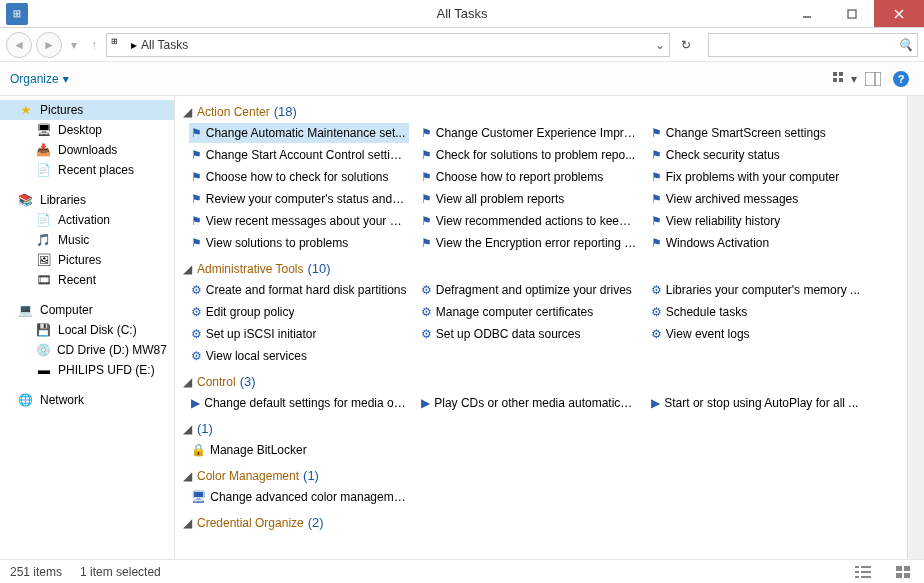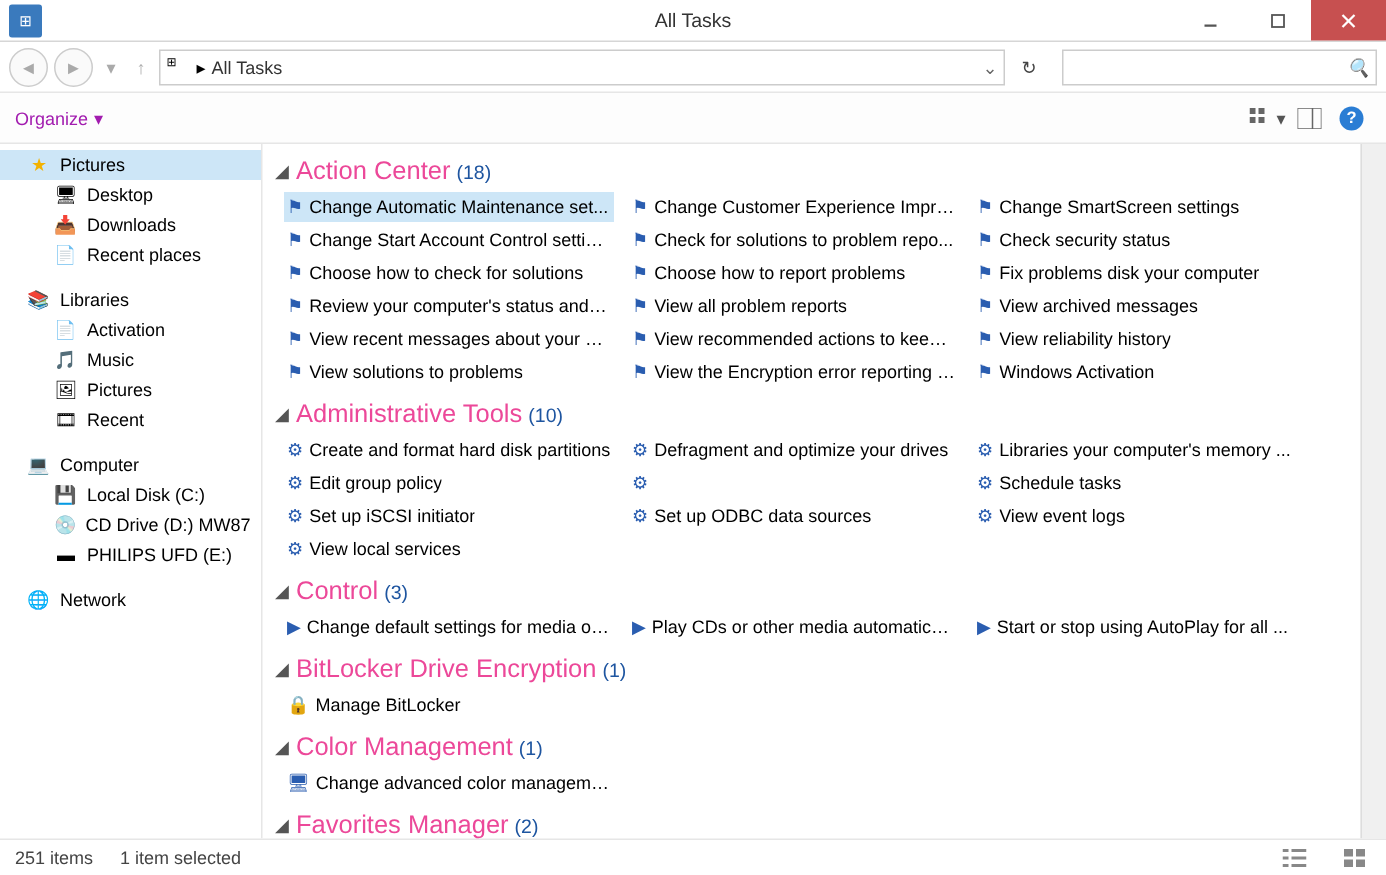--- a/index.html
+++ b/index.html
@@ -18,38 +18,38 @@
 .navbtn.small{width:16px;border:none;background:none;}
 .addr { flex: 1; height: 24px; border: 1px solid #ccc; display: flex; align-items: center; padding: 0 4px; gap: 4px;}
 .addr .crumb { color: #333; }
 .addr .dd{margin-left:auto;color:#666;}
 .refresh{width:24px;height:24px;border-left:none;display:flex;align-items:center;justify-content:center;color:#444;}
 .searchwrap { width: 210px; height: 24px; border: 1px solid #ccc; margin-left: 6px; display:flex; align-items:center; padding:0 4px;}
 .searchwrap input { flex: 1; border: none; outline: none; font-size: 12px; }
 .searchwrap .mag{color:#999;font-style:italic;}
 
 .cmdbar { height: 34px; display:flex; align-items:center; padding: 0 10px; border-bottom:1px solid #e6e6e6; background:#fdfdfd;}
-.cmdbar .organize{display:flex;align-items:flex-end;gap:4px;color:#a21caf;}
+.cmdbar .organize{display:flex;align-items:flex-end;gap:4px;color:#0369a1;}
 .cmdbar .spacer{flex:1;}
 .cmdbar .rbtn{width:26px;height:22px;display:flex;align-items:center;justify-content:center;color:#555;margin-left:2px;}
 .helpq{width:16px;height:16px;border-radius:8px;background:#2a7dd4;color:#fff;font-weight:bold;display:flex;align-items:center;justify-content:center;font-size:11px;}
 
 .body { flex: 1; display: flex; overflow: hidden; }
 .nav { width: 175px; border-right: 1px solid #e6e6e6; padding: 4px 0; overflow-y:auto; }
 .nav .section{margin-bottom:10px;}
 .nav .hdr, .nav .item { display:flex; align-items:center; gap:6px; padding: 2px 8px 2px 18px; height:20px; cursor:default; white-space:nowrap;}
 .nav .item{padding-left:36px;}
 .nav .hdr.sel{background:#cde6f7;}
 .nav .ico{width:16px;height:16px;display:inline-flex;align-items:center;justify-content:center;}
 
 .content { flex:1; overflow-y:auto; padding: 6px 2px 6px 8px; }
 .group-hdr{display:flex;align-items:center;gap:4px;margin:8px 0 4px 0;}
 .group-hdr:first-child{margin-top:2px;}
 .caret{width:10px;color:#555;}
-.group-name{color:#ec4899;font-size:17px;}
+.group-name{color:#a16207;font-size:12px;}
 .group-count{color:#1e55a0;font-size:13px;}
 .grid{display:grid;grid-template-columns:220px 220px 220px;gap:2px 10px;margin-left:6px;}
 .cell{display:flex;align-items:center;gap:4px;height:20px;white-space:nowrap;overflow:hidden;text-overflow:ellipsis;padding:0 2px;}
 .cell .t{overflow:hidden;text-overflow:ellipsis;}
 .cell.sel{background:#cde6f7;}
 .flag{color:#2a5db0;}
 
 .status{height:24px;border-top:1px solid #e6e6e6;display:flex;align-items:center;padding:0 10px;gap:18px;color:#444;}
 .status .spacer{flex:1;}
 .status .vbtn{width:22px;height:18px;display:flex;align-items:center;justify-content:center;color:#666;}
@@ -231,21 +231,21 @@
         <div class="cell">
           <span class="flag">⚑</span>
           <span class="t">Choose how to check for solutions</span>
         </div>
         <div class="cell">
           <span class="flag">⚑</span>
           <span class="t">Choose how to report problems</span>
         </div>
         <div class="cell">
           <span class="flag">⚑</span>
-          <span class="t">Fix problems disk your computer</span>
+          <span class="t">Fix problems with your computer</span>
         </div>
         <div class="cell">
           <span class="flag">⚑</span>
           <span class="t">Review your computer's status and r...</span>
         </div>
         <div class="cell">
           <span class="flag">⚑</span>
           <span class="t">View all problem reports</span>
         </div>
         <div class="cell">
@@ -294,20 +294,21 @@
         <div class="cell">
           <span class="flag">⚙</span>
           <span class="t">Libraries your computer's memory ...</span>
         </div>
         <div class="cell">
           <span class="flag">⚙</span>
           <span class="t">Edit group policy</span>
         </div>
         <div class="cell">
           <span class="flag">⚙</span>
+          <span class="t">Manage computer certificates</span>
         </div>
         <div class="cell">
           <span class="flag">⚙</span>
           <span class="t">Schedule tasks</span>
         </div>
         <div class="cell">
           <span class="flag">⚙</span>
           <span class="t">Set up iSCSI initiator</span>
         </div>
         <div class="cell">
@@ -337,21 +338,20 @@
           <span class="flag">▶</span>
           <span class="t">Play CDs or other media automatically</span>
         </div>
         <div class="cell">
           <span class="flag">▶</span>
           <span class="t">Start or stop using AutoPlay for all ...</span>
         </div>
       </div>
       <div class="group-hdr">
         <span class="caret">◢</span>
-        <span class="group-name">BitLocker Drive Encryption</span> 
         <span class="group-count">(1)</span>
       </div>
       <div class="grid">
         <div class="cell">
           <span class="flag">🔒</span>
           <span class="t">Manage BitLocker</span>
         </div>
       </div>
       <div class="group-hdr">
         <span class="caret">◢</span>
@@ -359,21 +359,21 @@
         <span class="group-count">(1)</span>
       </div>
       <div class="grid">
         <div class="cell">
           <span class="flag">🖥</span>
           <span class="t">Change advanced color manageme...</span>
         </div>
       </div>
       <div class="group-hdr">
         <span class="caret">◢</span>
-        <span class="group-name">Favorites Manager</span> 
+        <span class="group-name">Credential Organize</span> 
         <span class="group-count">(2)</span>
       </div>
     </div>
   <div class="scrollbar"></div>
 </div>
 
 <div class="status">
   <span>251 items</span>
   <span>1 item selected</span>
   <div class="spacer"></div>

